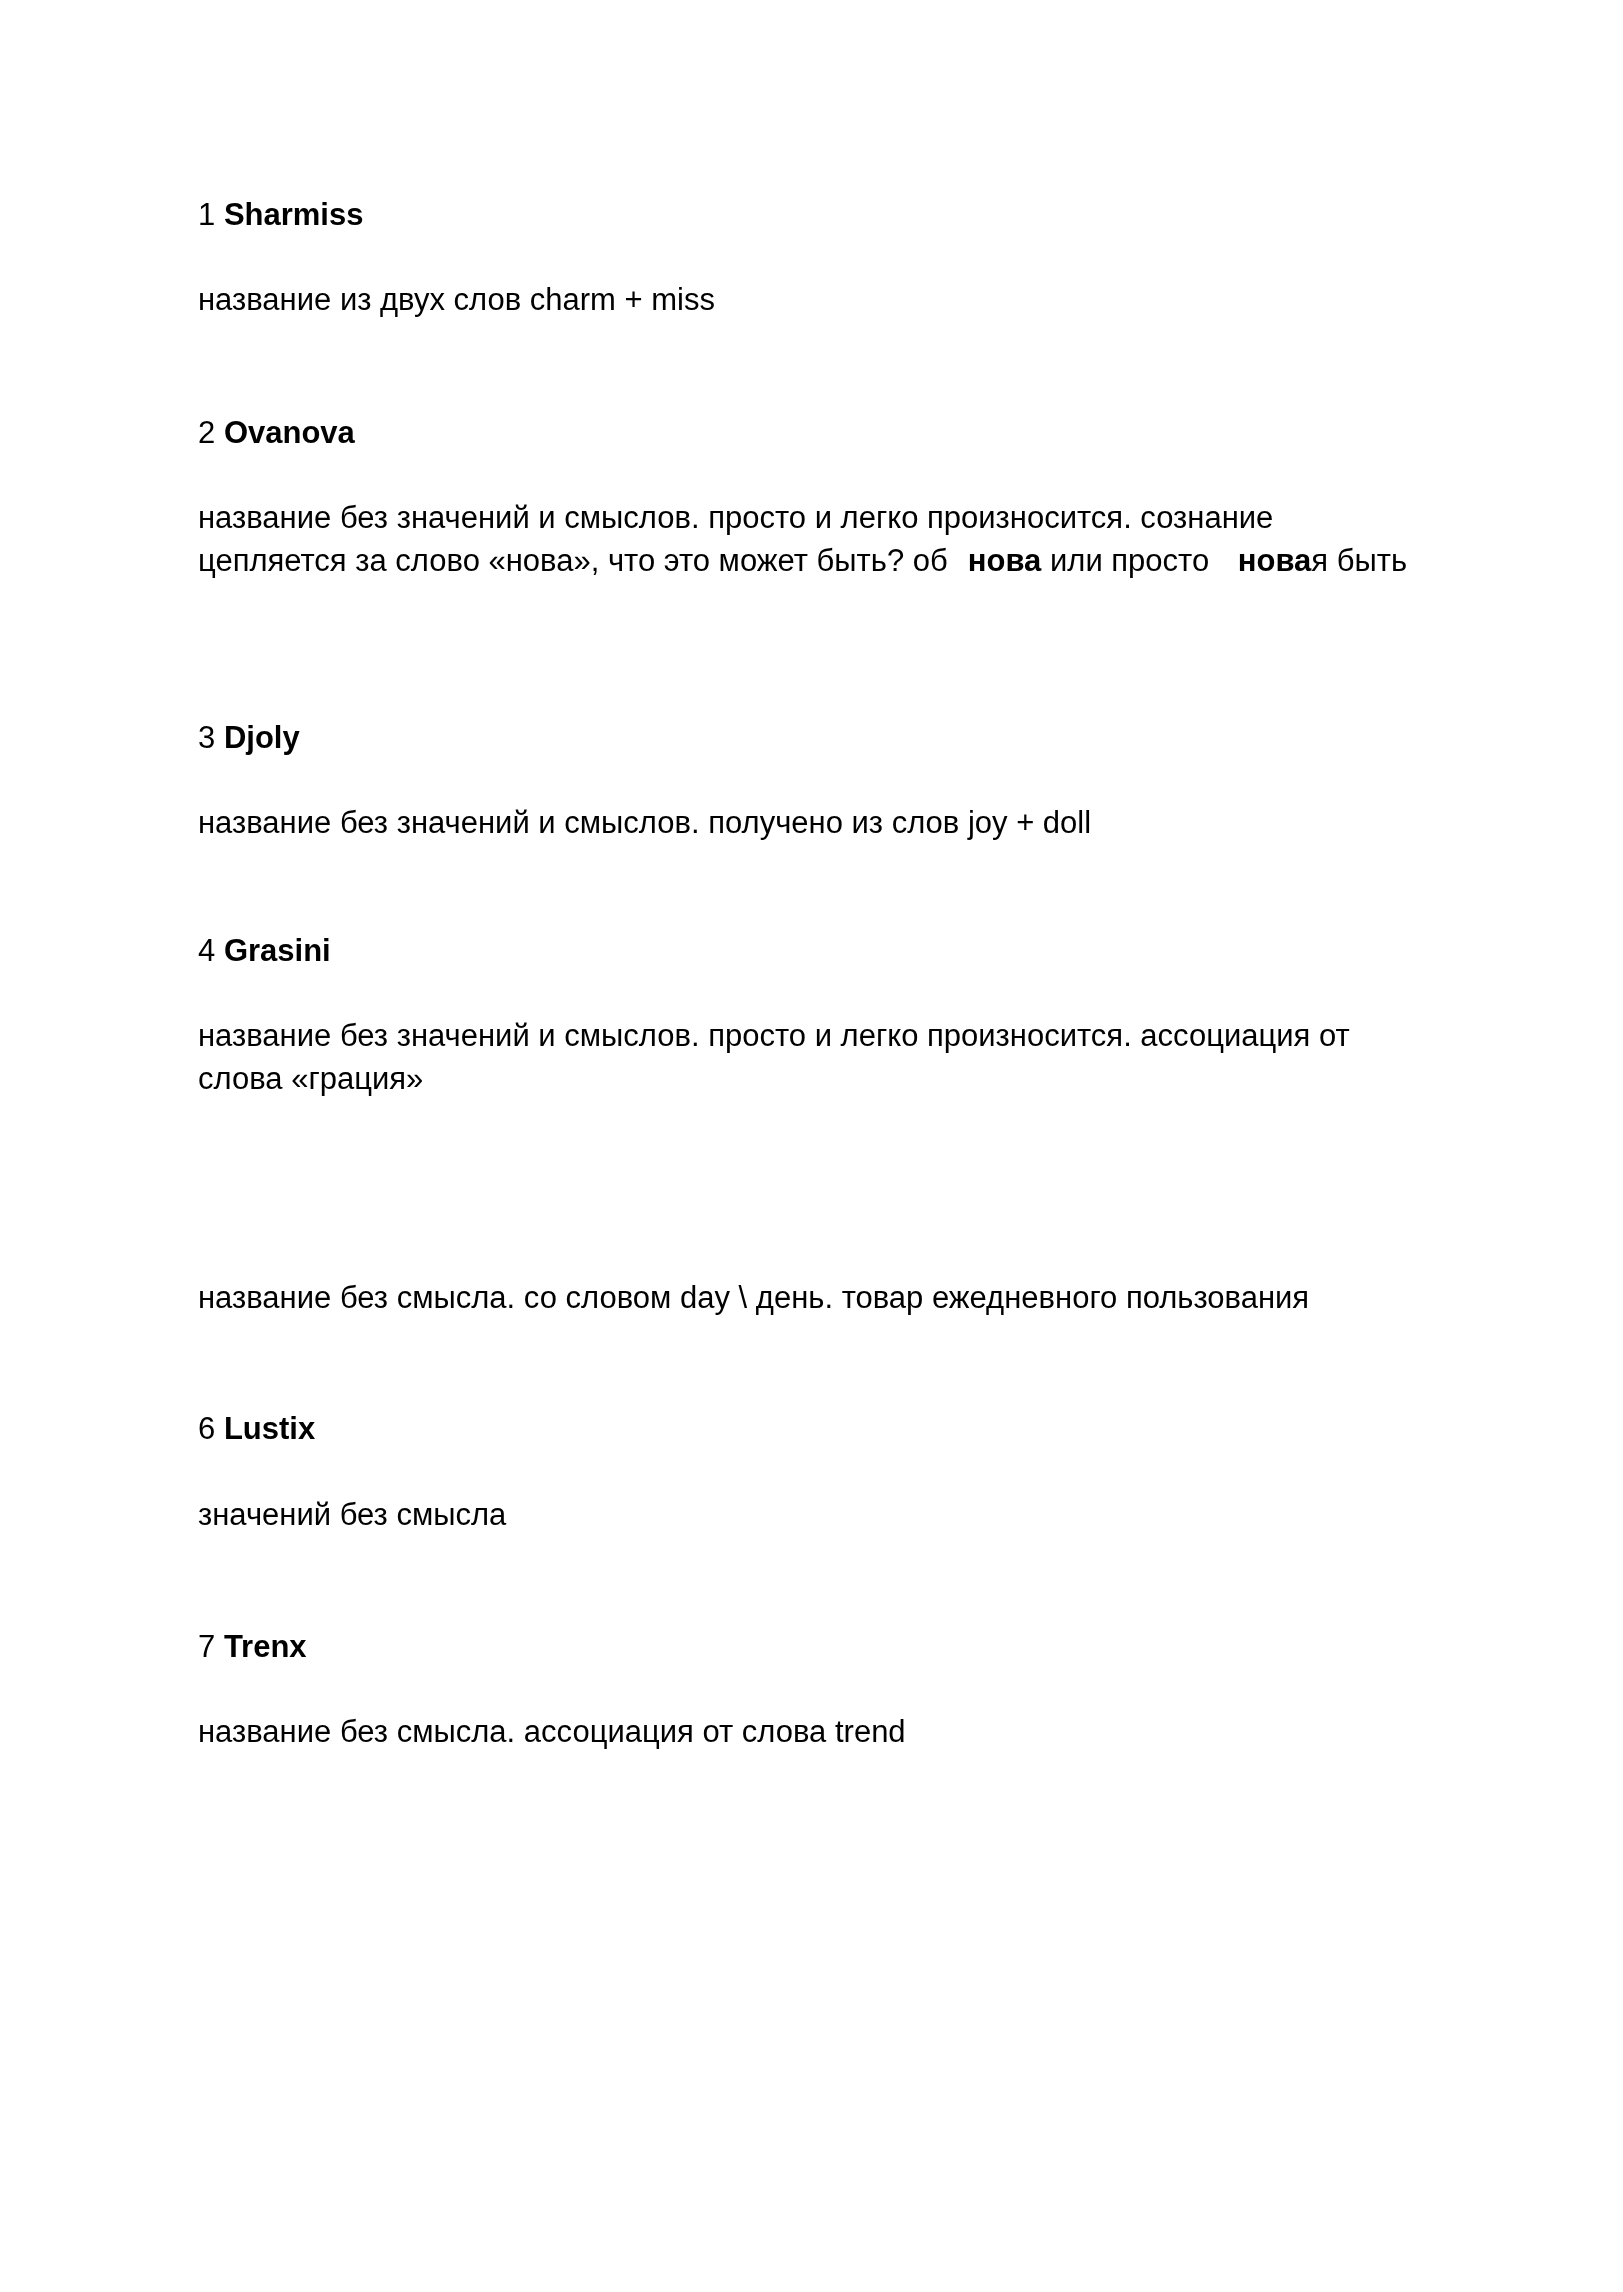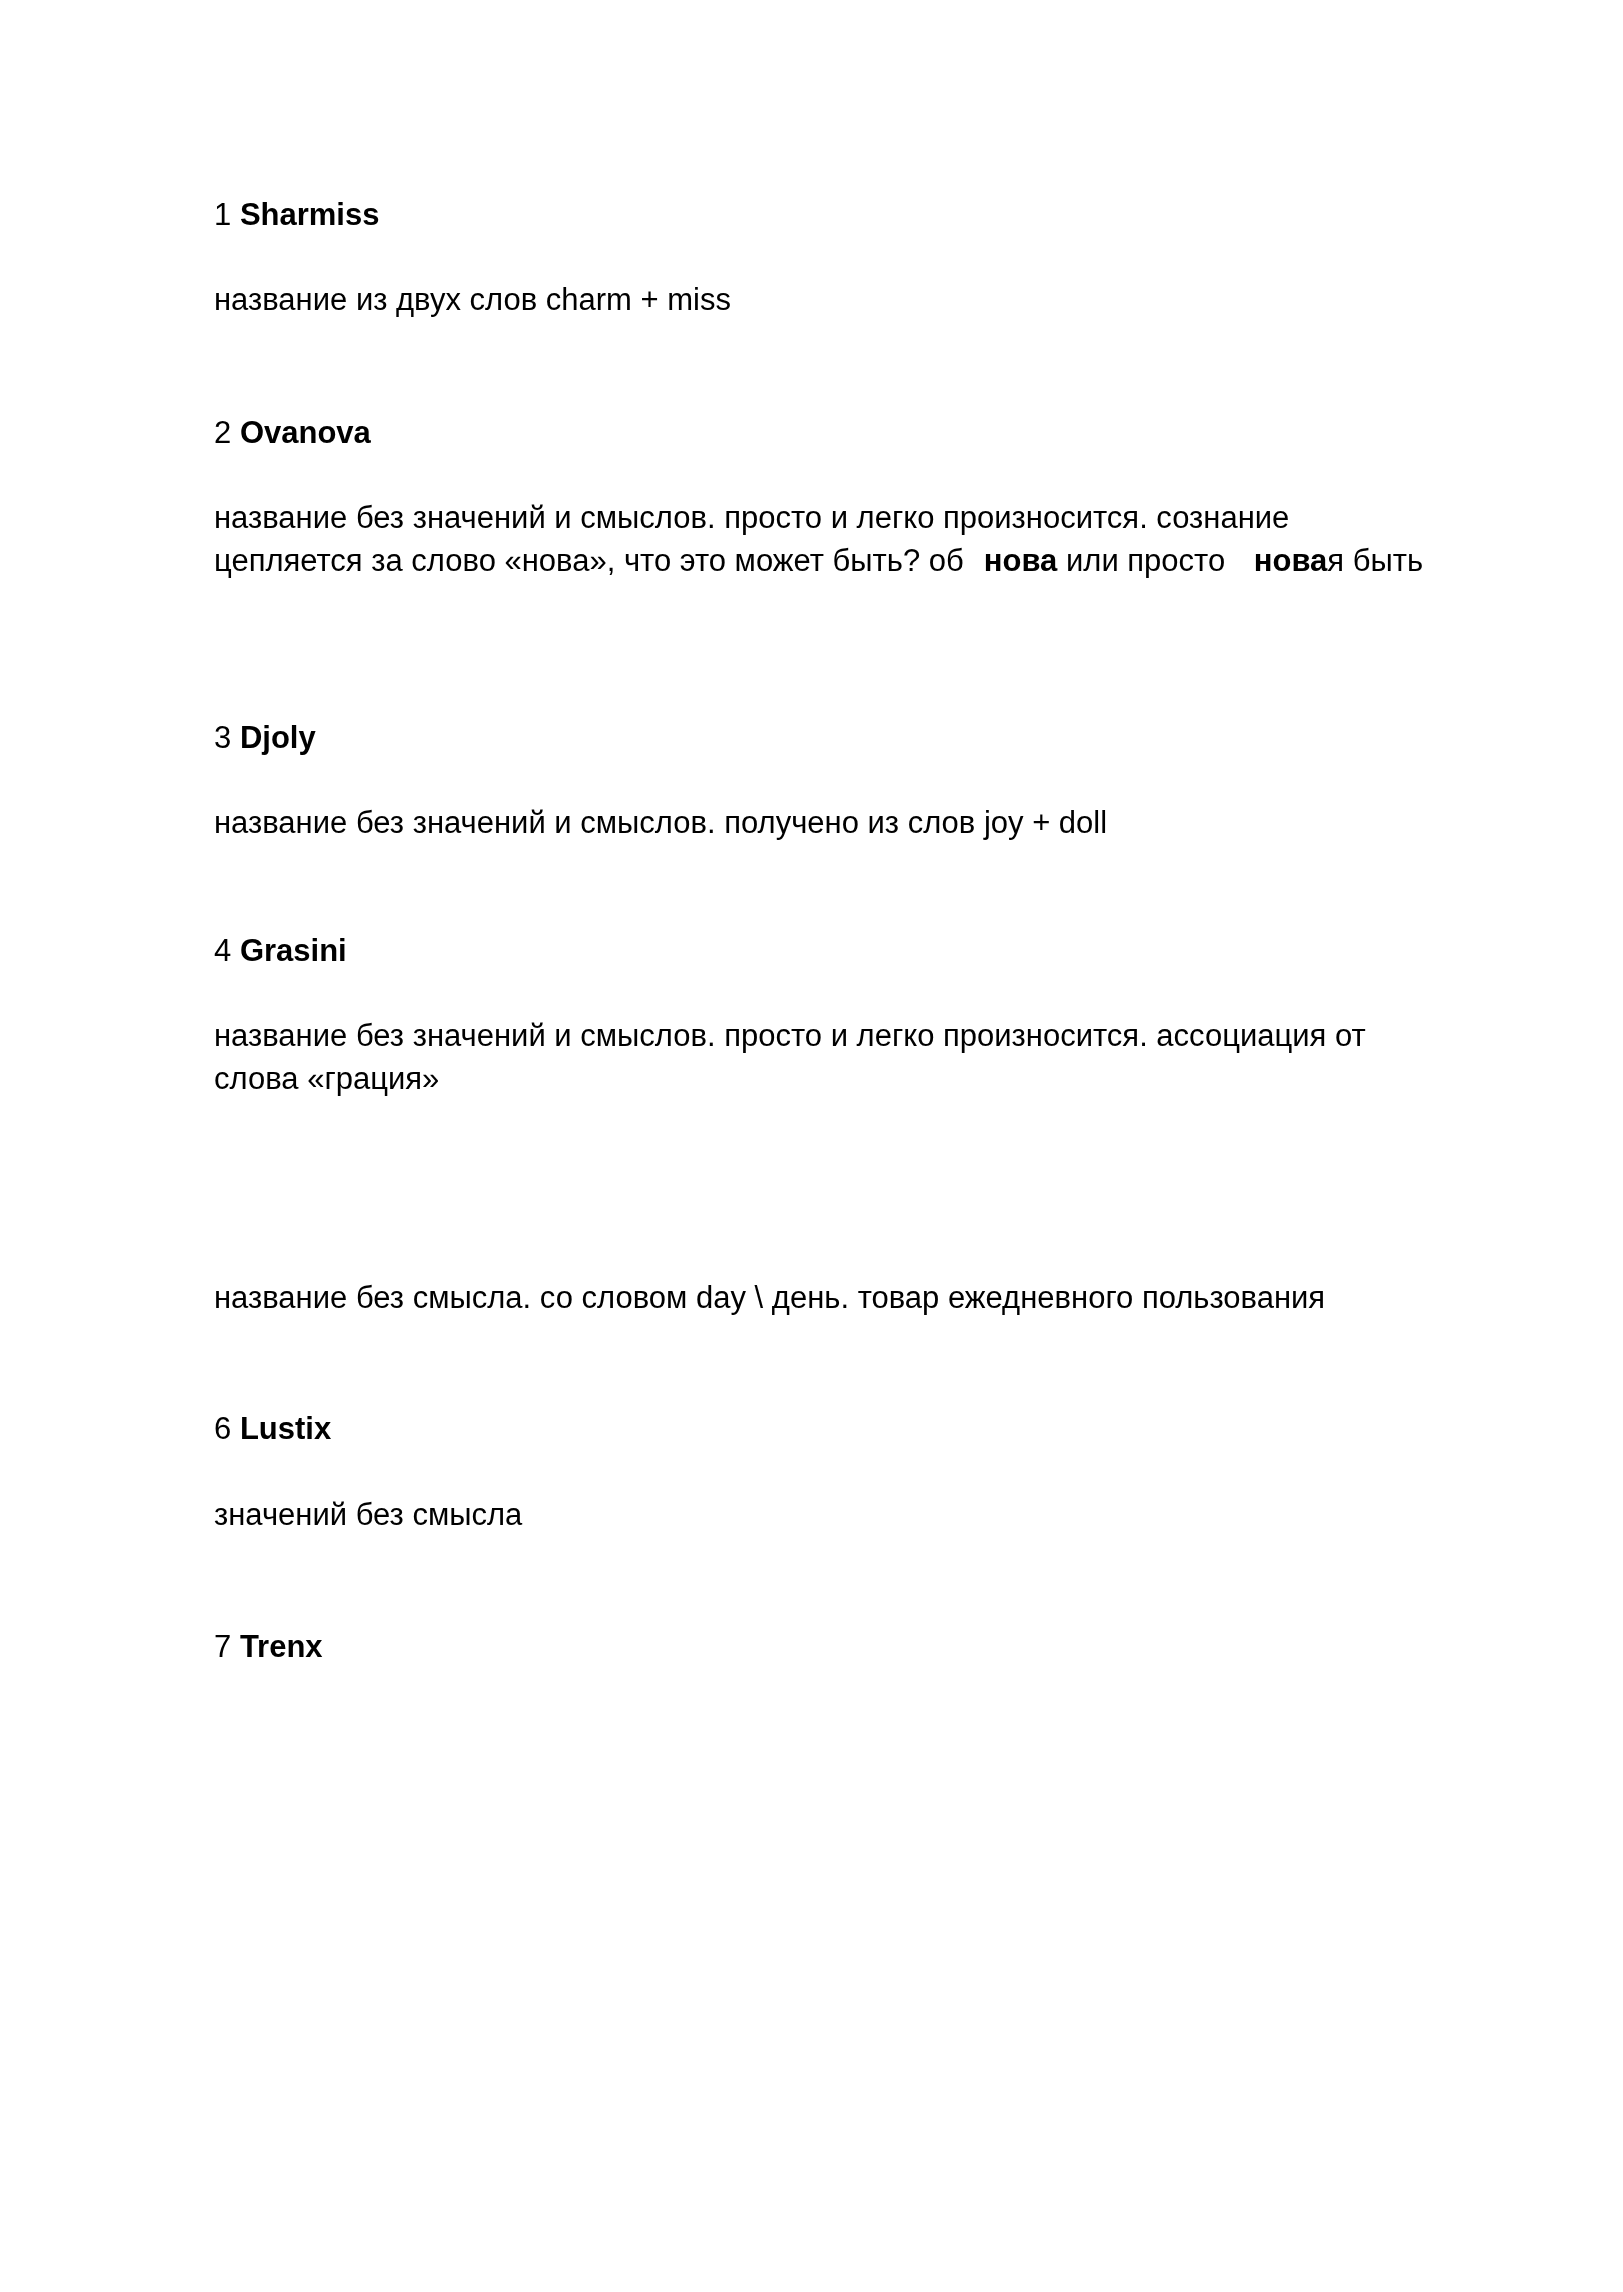--- a/index.html
+++ b/index.html
@@ -1,18 +1,18 @@
 <!DOCTYPE html>
 <html><head>
 <meta charset="utf-8">
 <style>
   html, body { margin: 0; padding: 0; background: #ffffff; }
   body { width: 1623px; height: 2293px; position: relative; overflow: hidden;
          font-family: "Liberation Sans", sans-serif; color: #000000; }
-  .page { position: absolute; left: 16px; top: 0; width: 1515px; height: 2293px; background: #ffffff; }
+  .page { position: absolute; left: 0; top: 0; width: 1515px; height: 2293px; background: #ffffff; }
   .block { position: absolute; left: 198px; width: 1235px; font-size: 31px; line-height: 43px; margin: 0; }
   .num { font-weight: normal; }
   .name { font-weight: bold; }
   b { font-weight: bold; margin-left: 20px; }
 </style>
 </head>
 <body>
 
 <div class="page">
 
@@ -27,15 +27,16 @@
 
   <p class="block" style="top:929px"><span class="num">4</span> <span class="name">Grasini</span></p>
   <p class="block" style="top:1014px; width:1235px">название без значений и смыслов. просто и легко произносится. ассоциация от слова «грация»</p>
 
   <p class="block" style="top:1276px; width:1274px">название без смысла. со словом day \ день. товар ежедневного пользования</p>
 
   <p class="block" style="top:1407px"><span class="num">6</span> <span class="name">Lustix</span></p>
   <p class="block" style="top:1493px">значений без смысла</p>
 
   <p class="block" style="top:1625px"><span class="num">7</span> <span class="name">Trenx</span></p>
+  <p class="block" style="top:1710px">название без смысла. ассоциация от слова trend</p>
 
 </div>
 
 
 </body></html>

